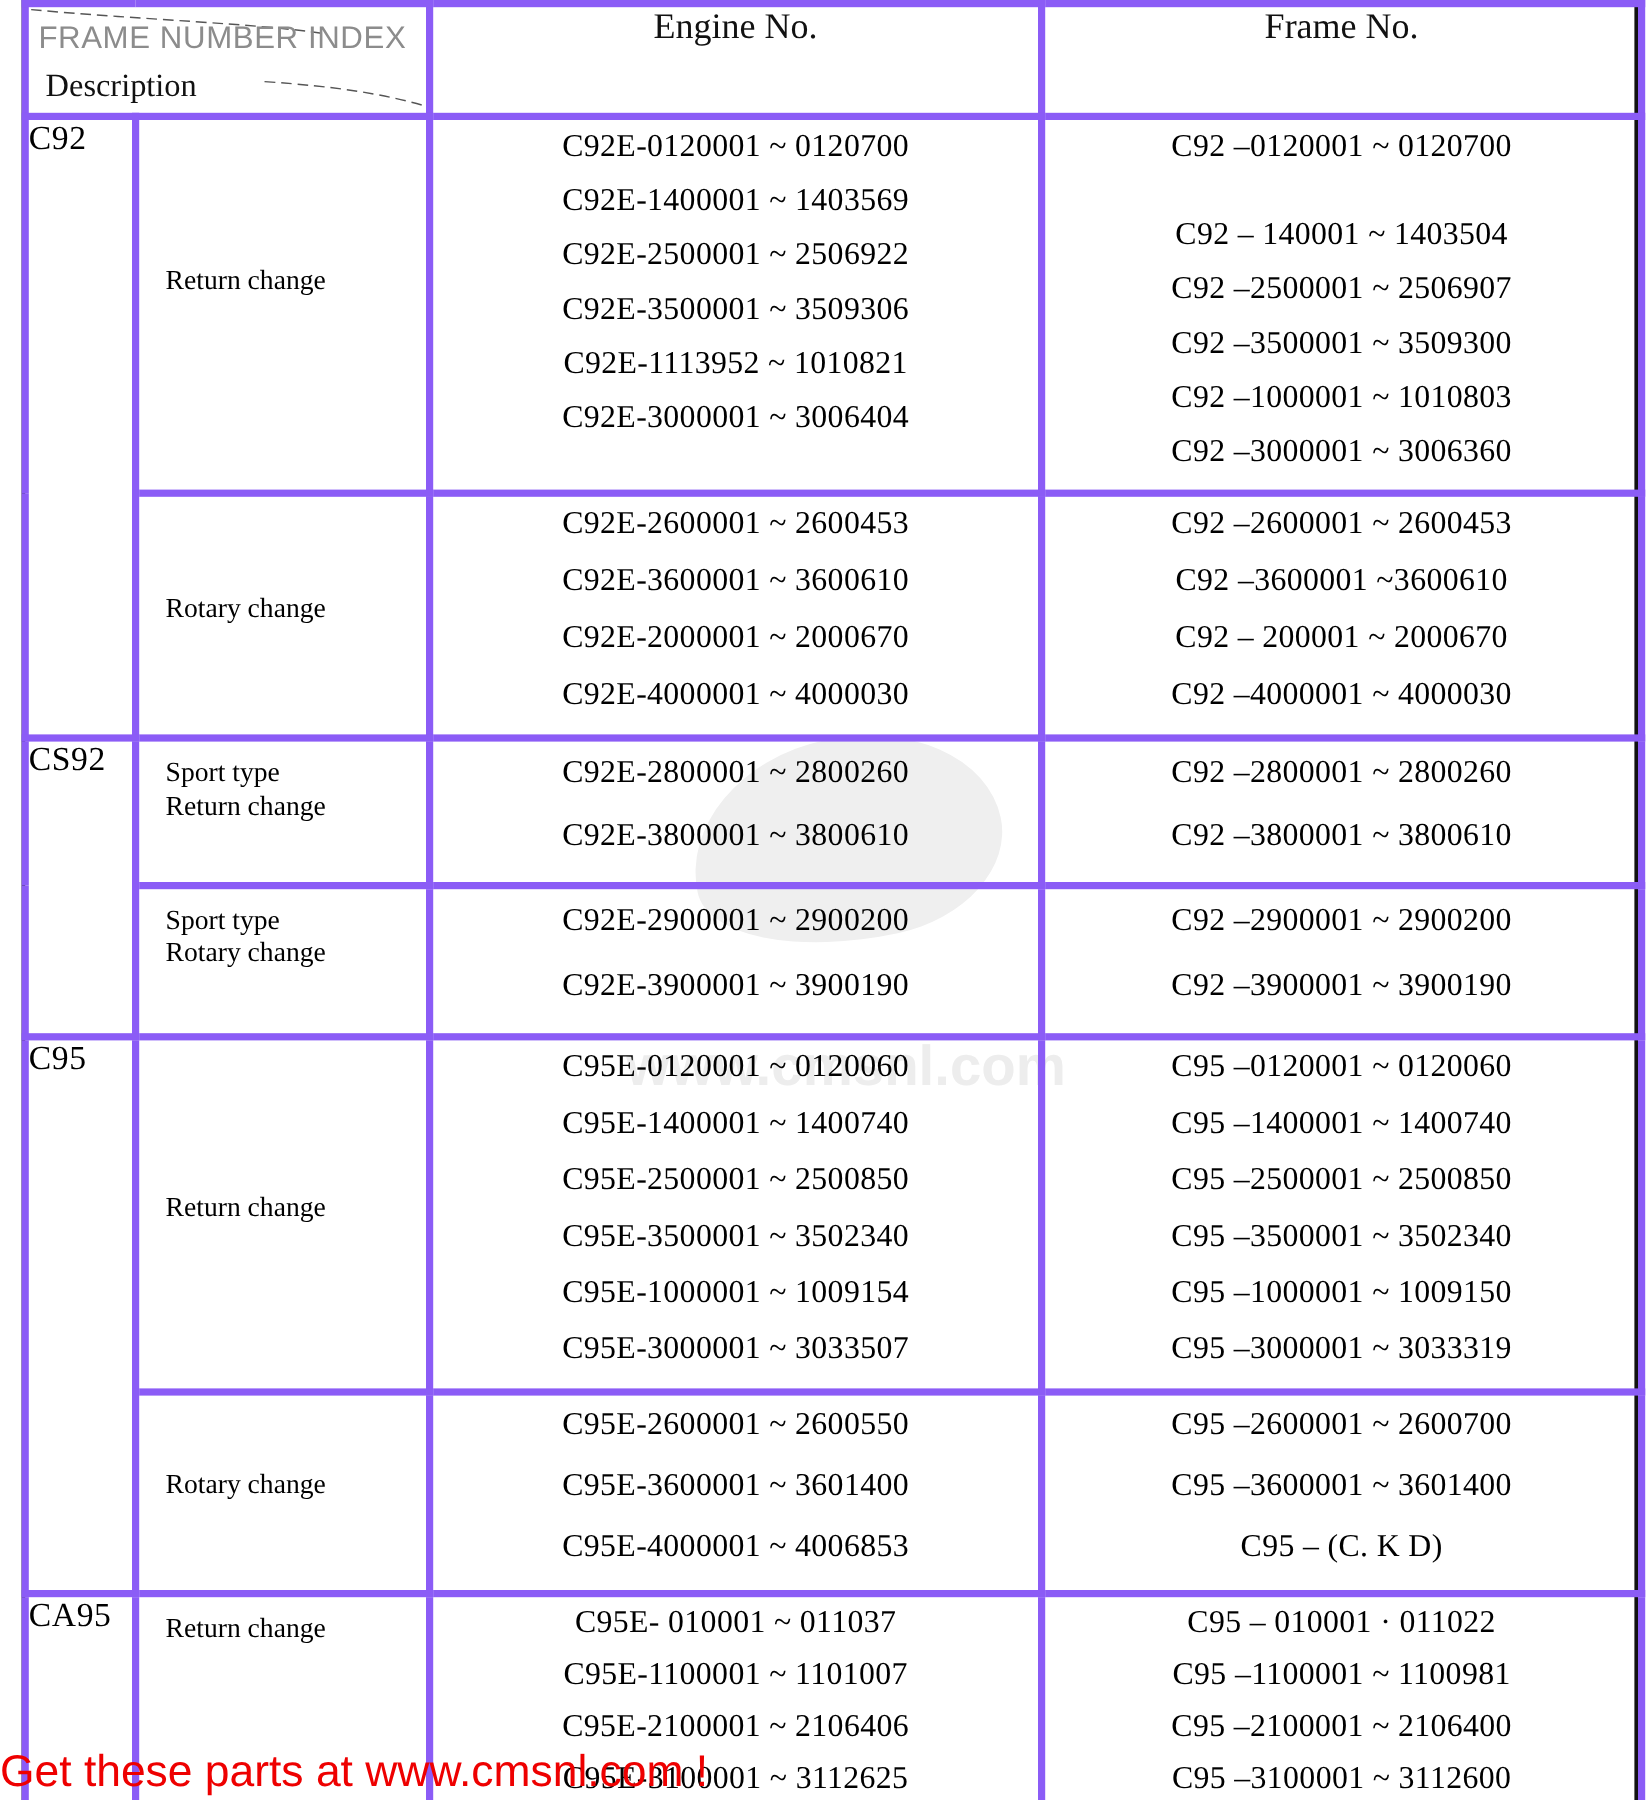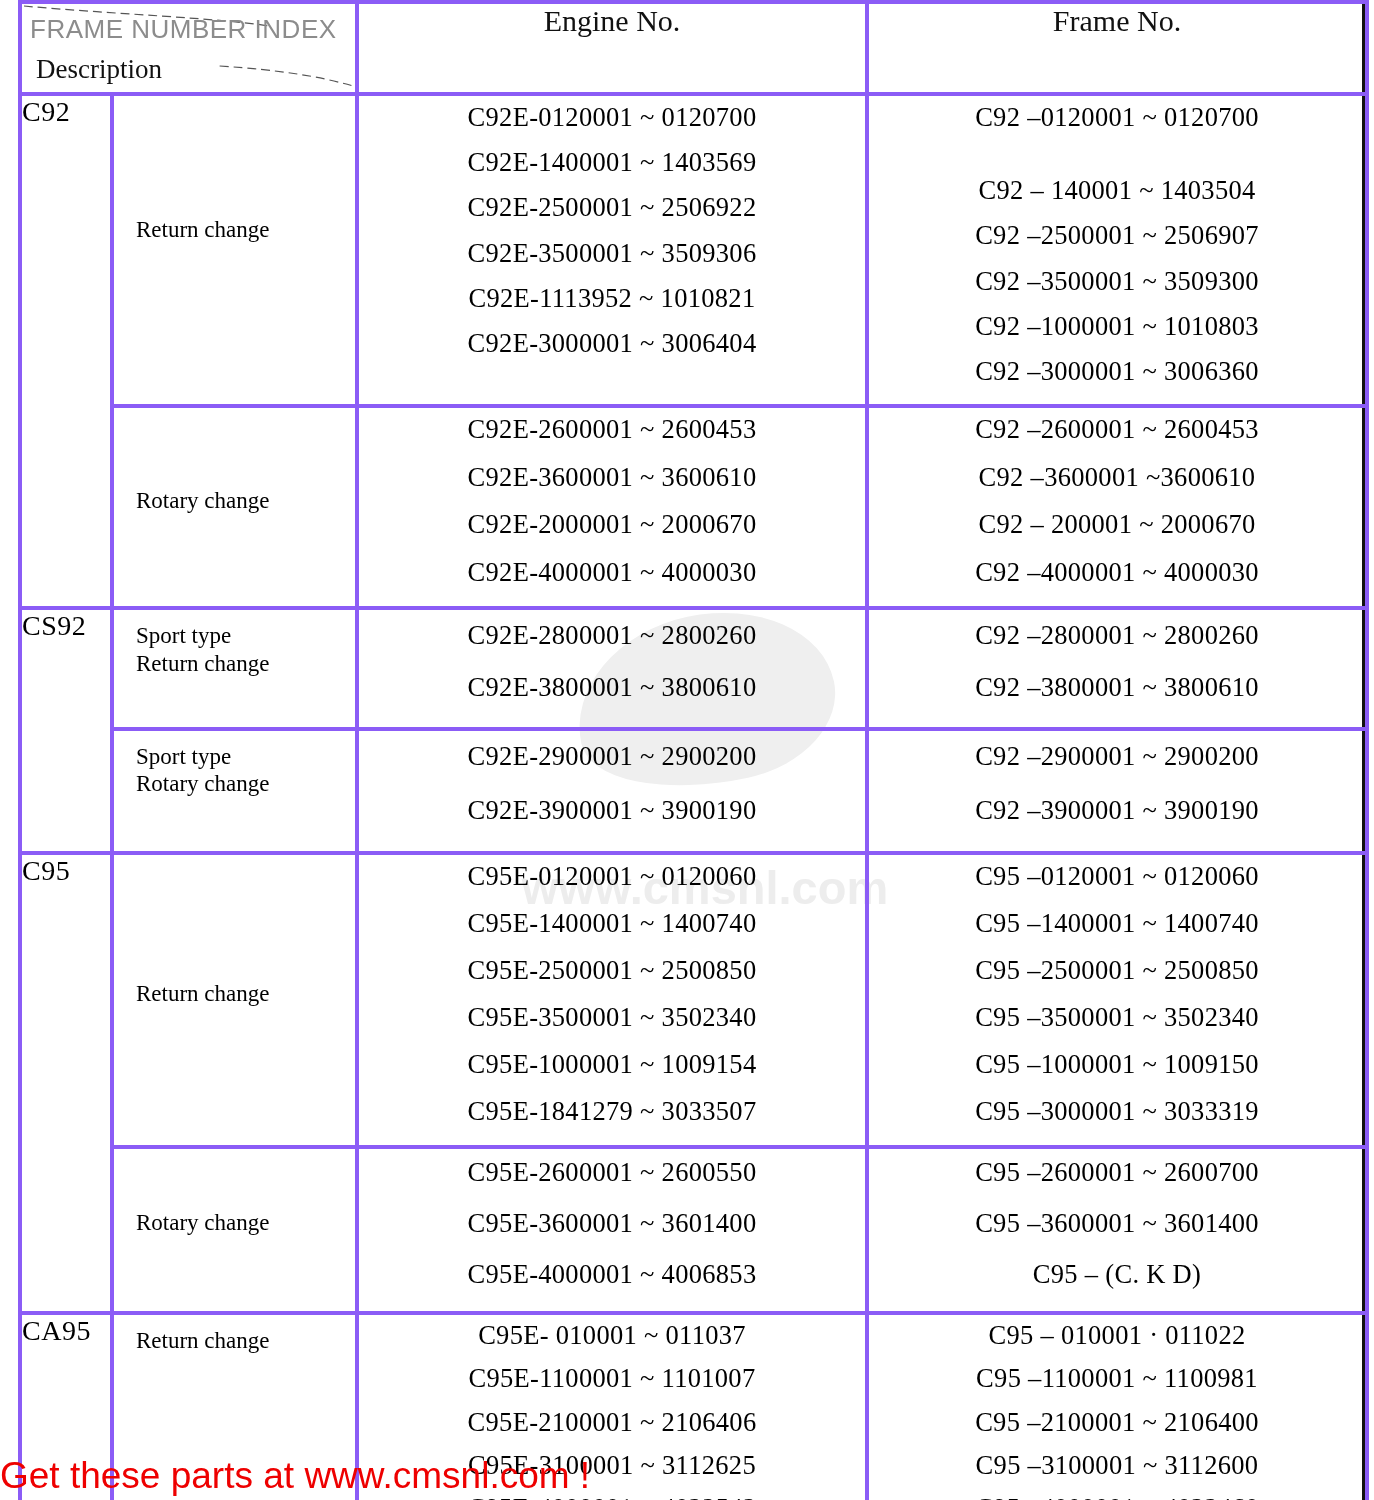--- a/index.html
+++ b/index.html
@@ -98,21 +98,21 @@
   table.index-table {
     position: absolute;
     left: 18px;
     top: 0px;
     width: 1347px;
     border-collapse: collapse;
     z-index: 3;
     table-layout: fixed;
   }
   table.index-table td, table.index-table th {
-    border: 4px solid #8b5cf6;
+    border: 6px solid #8b5cf6;
     padding: 0;
     vertical-align: top;
     background: transparent;
   }
 
   
   col.c-model { width: 92px; }
   col.c-desc  { width: 245px; }
   col.c-eng   { width: 510px; }
   col.c-frame { width: 500px; }
@@ -338,21 +338,21 @@
               <span class="dl">Return change</span>
             </div>
           </td>
           <td class="num-cell">
             <ul class="num-list" style="padding-top: 8.5px;">
               <li class="num-eng" style="height: 47px;">C95E-0120001 ~ 0120060</li>
               <li class="num-eng" style="height: 47px;">C95E-1400001 ~ 1400740</li>
               <li class="num-eng" style="height: 47px;">C95E-2500001 ~ 2500850</li>
               <li class="num-eng" style="height: 47px;">C95E-3500001 ~ 3502340</li>
               <li class="num-eng" style="height: 47px;">C95E-1000001 ~ 1009154</li>
-              <li class="num-eng" style="height: 47px;">C95E-1841279 ~ 3033507</li>
+              <li class="num-eng" style="height: 47px;">C95E-3000001 ~ 3033507</li>
             </ul>
           </td>
           <td class="num-cell">
             <ul class="num-list" style="padding-top: 8.5px;">
               <li class="num-frm" style="height: 47px;">C95  –0120001 ~ 0120060</li>
               <li class="num-frm" style="height: 47px;">C95  –1400001 ~ 1400740</li>
               <li class="num-frm" style="height: 47px;">C95  –2500001 ~ 2500850</li>
               <li class="num-frm" style="height: 47px;">C95  –3500001 ~ 3502340</li>
               <li class="num-frm" style="height: 47px;">C95  –1000001 ~ 1009150</li>
               <li class="num-frm" style="height: 47px;">C95  –3000001 ~ 3033319</li>

